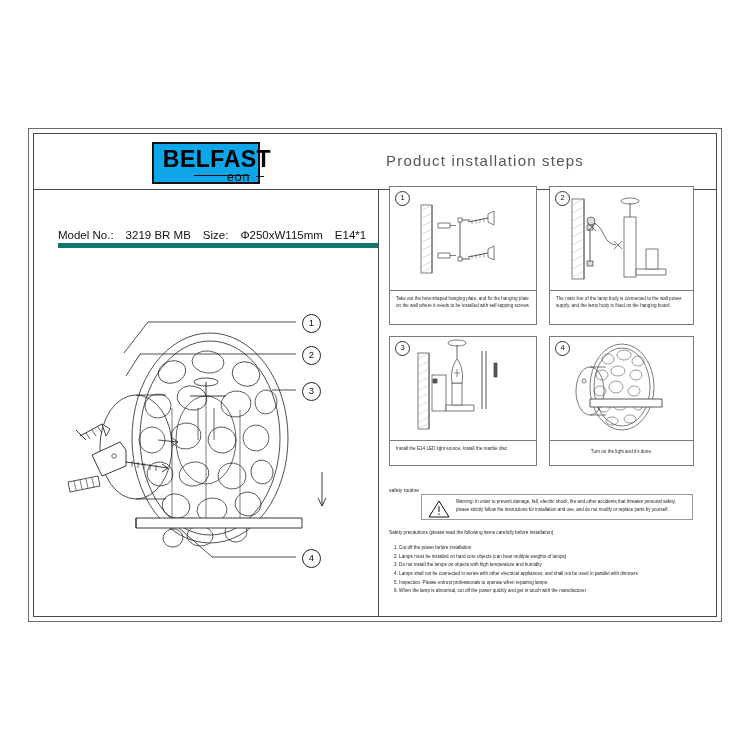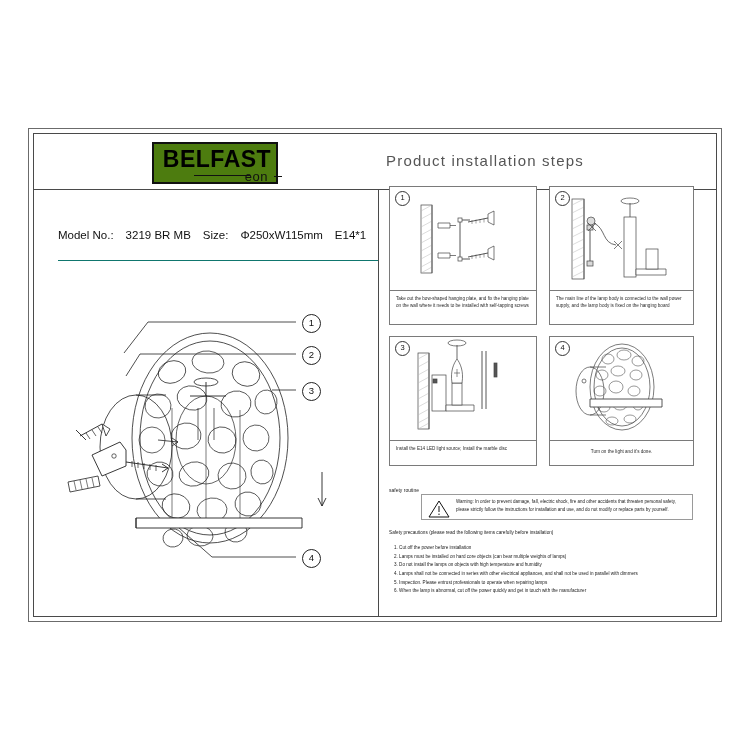--- a/index.html
+++ b/index.html
@@ -19,22 +19,22 @@
     position:absolute;left:33px;top:133px;width:684px;height:484px;
     border:1px solid #4a4a4a;box-sizing:border-box;
   }
 
   
   .top-band{
     position:absolute;left:34px;top:134px;width:682px;height:56px;
     border-bottom:1px solid #4a4a4a;box-sizing:border-box;
   }
   .logo-box{
-    position:absolute;left:118px;top:8px;width:126px;height:42px;
-    border:2px solid #111;box-sizing:border-box;background:#4d7c0f;
+    position:absolute;left:118px;top:8px;width:108px;height:42px;
+    border:2px solid #111;box-sizing:border-box;background:#0ea5e9;
   }
   .logo-text{
     position:absolute;left:0;top:2px;width:126px;text-align:center;
     font-size:23px;font-weight:700;letter-spacing:0.5px;
     font-family:"Liberation Sans",sans-serif;color:#000;
   }
   .logo-sub{
     position:absolute;right:8px;bottom:-2px;
     font-size:13px;color:#111;letter-spacing:0.5px;
   }
@@ -50,21 +50,21 @@
   
   .col-divider{
     position:absolute;left:378px;top:190px;width:0;height:427px;
     border-left:1px solid #4a4a4a;
   }
 
   
   .model-line{
     position:absolute;left:58px;top:229px;
     font-size:11.5px;color:#111;white-space:nowrap;
-    border-bottom:1px solid #0f766e;padding-bottom:19px;
+    border-bottom:5px solid #0f766e;padding-bottom:2px;
   }
   .model-line span{margin-right:12px;}
 
   
   .drawing{position:absolute;left:40px;top:290px;width:330px;height:290px;}
   .callout{
     position:absolute;width:17px;height:17px;border:1px solid #222;
     border-radius:50%;font-size:9.5px;line-height:16px;text-align:center;
     color:#111;background:#fff;
   }

